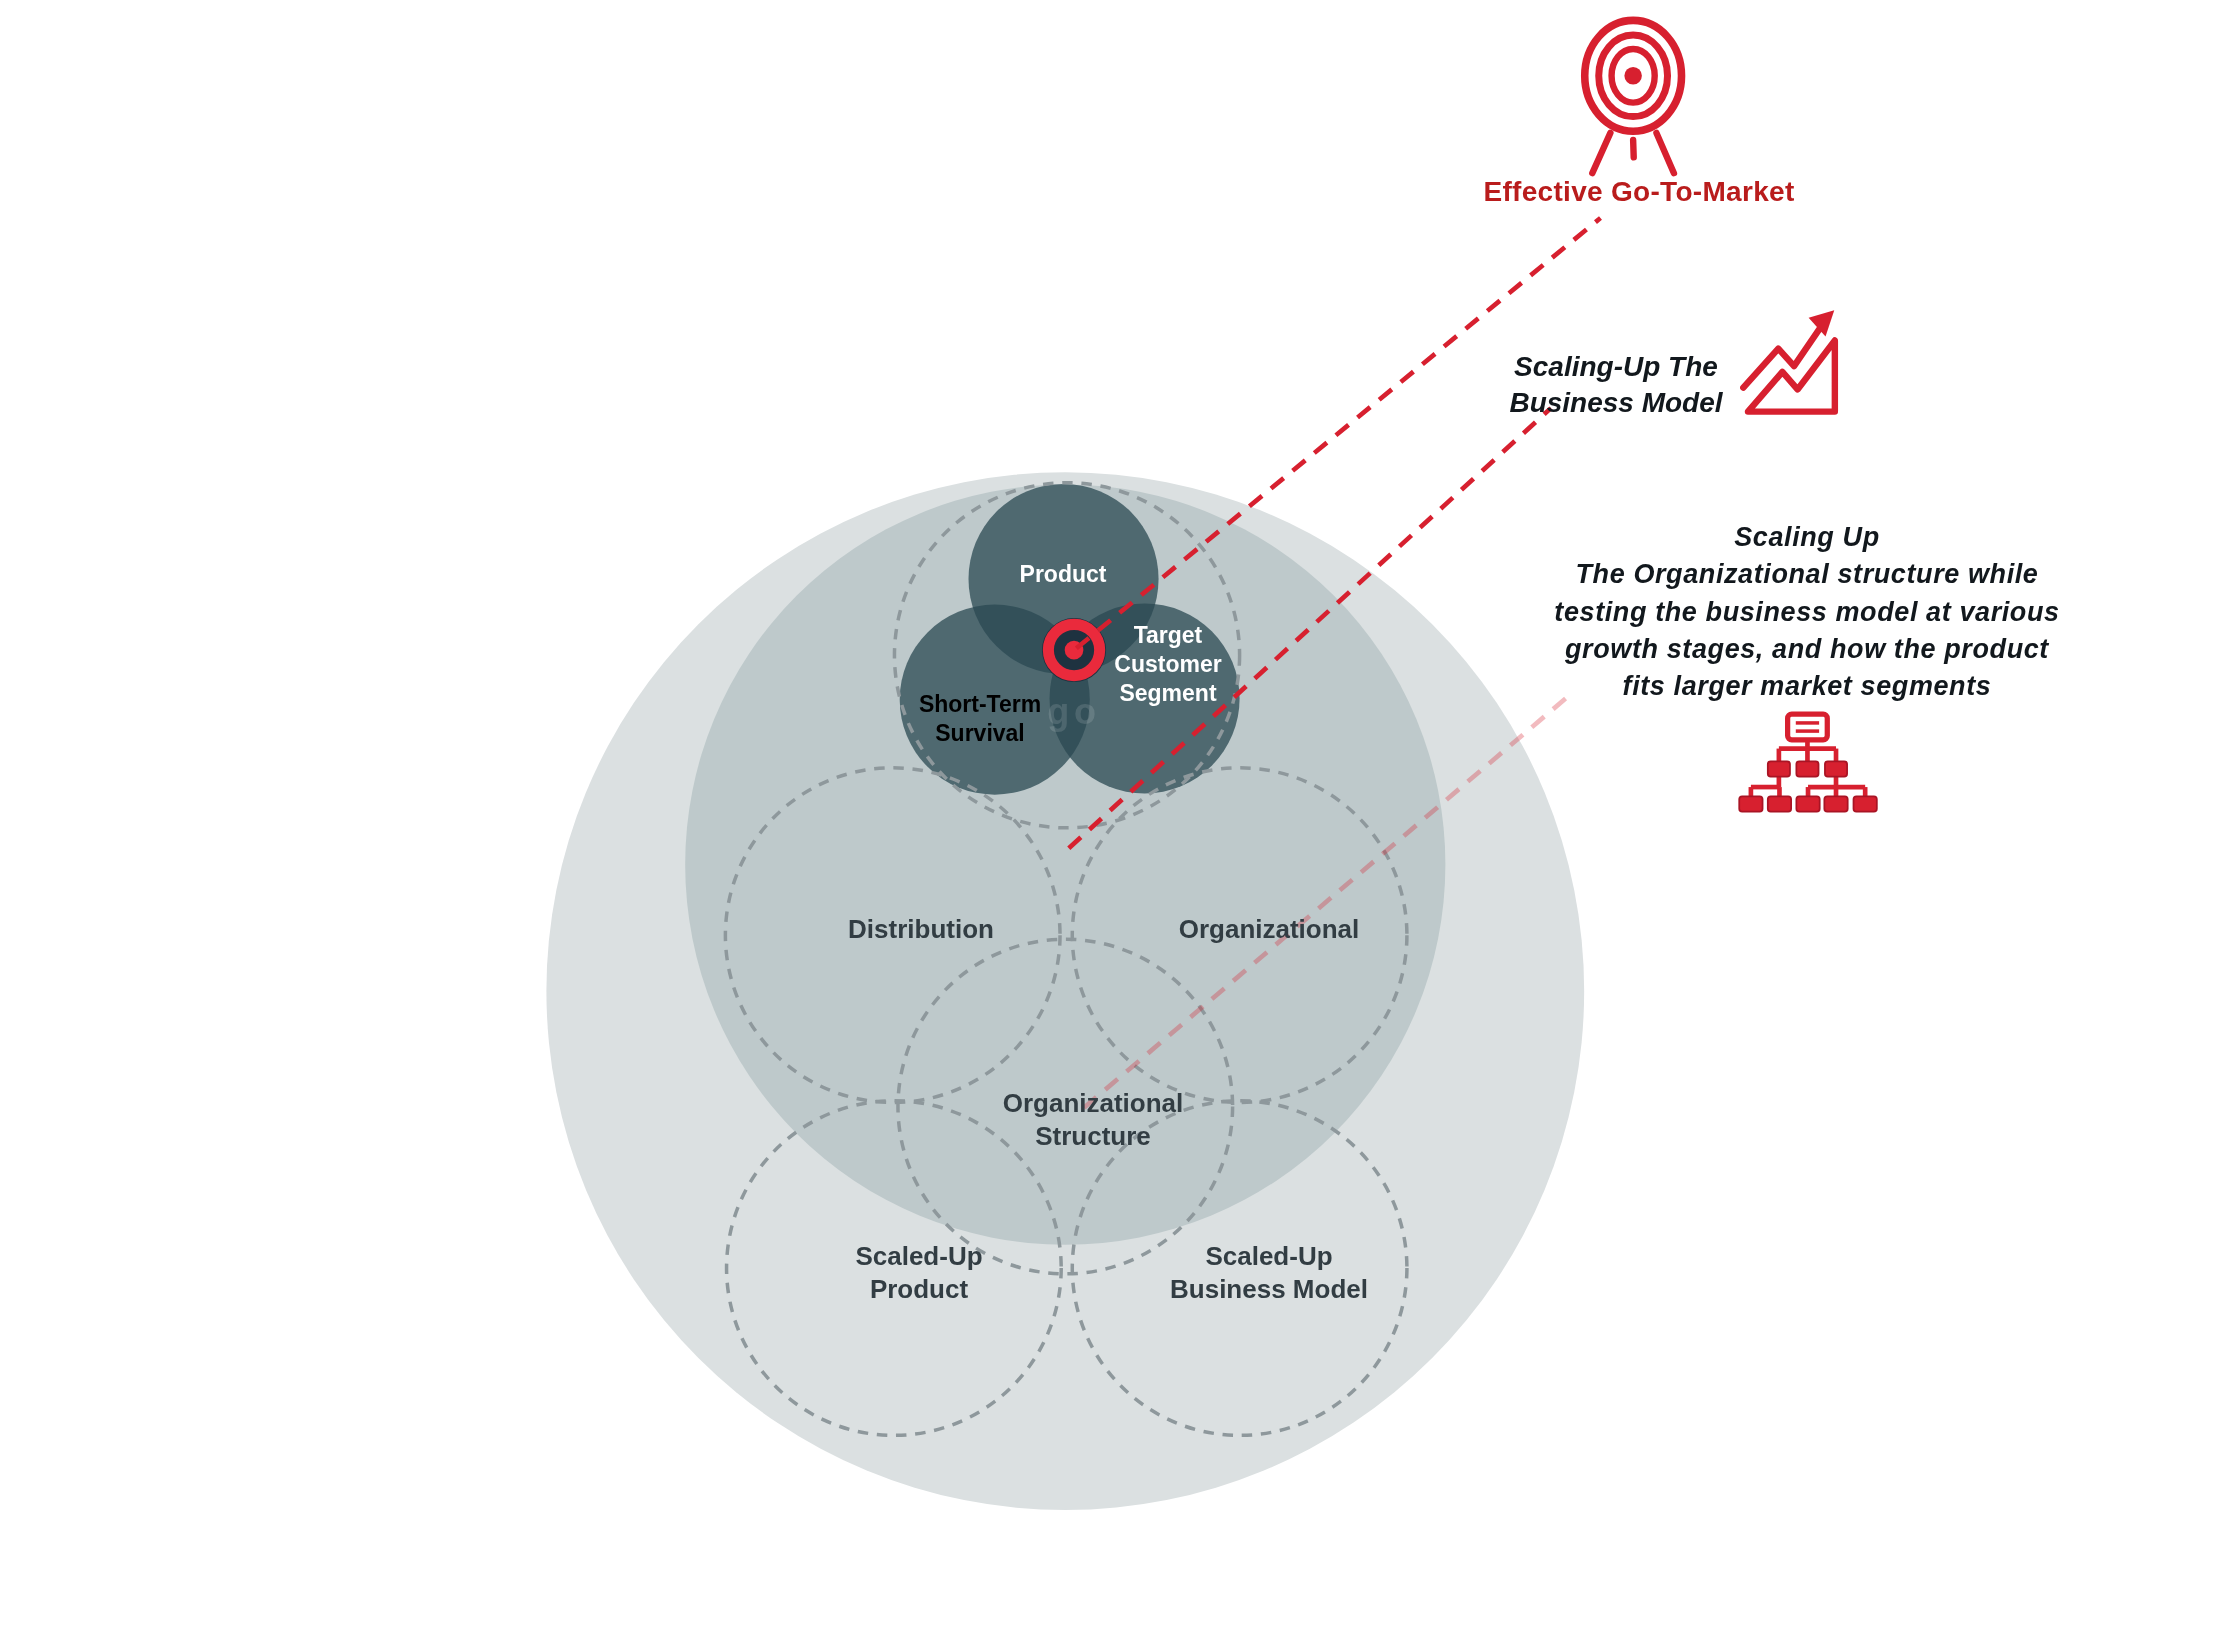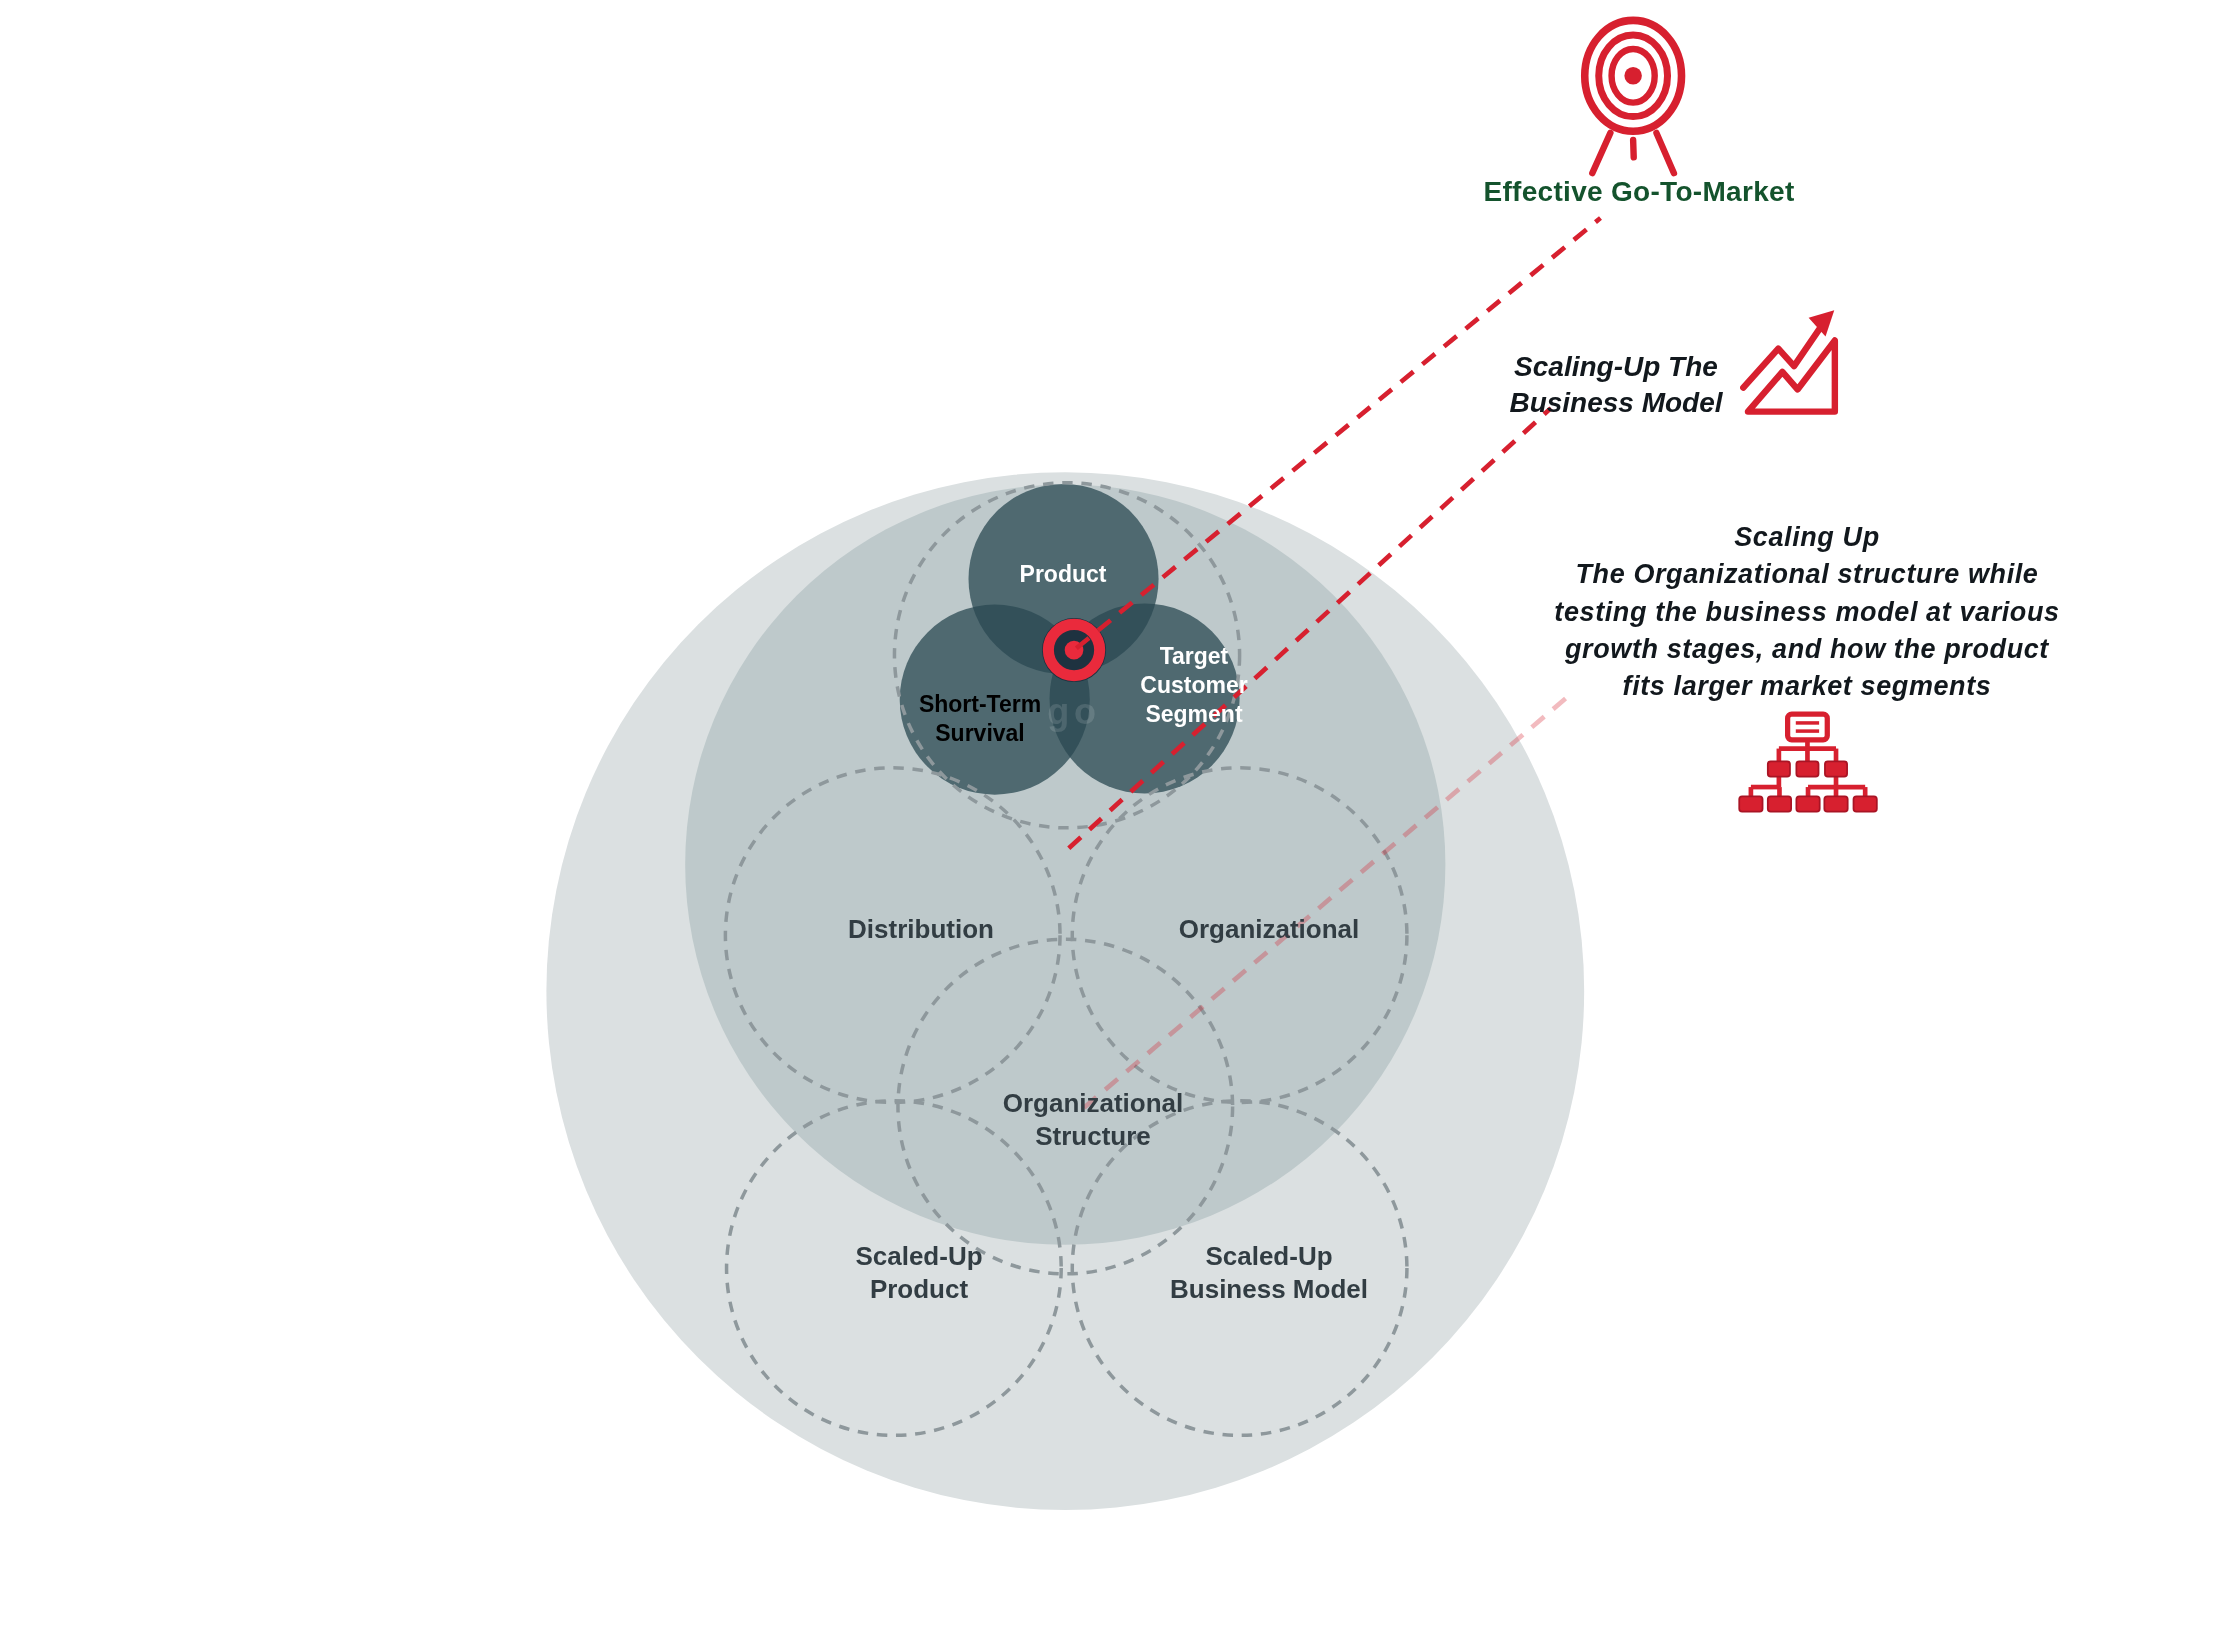--- a/index.html
+++ b/index.html
@@ -16,21 +16,21 @@
     transform:translate(-50%,-50%);
     text-align:center;
     white-space:pre-line;
     font-weight:bold;
     line-height:1.25;
   }
   .venn-small{font-size:23px;color:#323d43;}
   .venn-mid{font-size:26px;color:#323d43;margin-left:28px;}
   .white-label{color:#ffffff;}
   .yellow-label{color:#000000;margin-left:8px;}
-  .annot-heading{font-size:28px;color:#14532d;letter-spacing:0.3px;}
+  .annot-heading{font-size:28px;color:#b91c1c;letter-spacing:0.3px;}
   .annot-italic{font-size:28px;font-style:italic;color:#12181d;line-height:1.3;}
   .annot-paragraph{font-size:27px;font-style:italic;color:#12181d;line-height:1.38;letter-spacing:0.6px;}
   .watermark{
     font-size:36px;color:rgba(255,255,255,0.13);
     letter-spacing:4.7px;font-weight:bold;
   }
 </style>
 </head>
 <body>
 
@@ -117,21 +117,21 @@
     </g>
   </svg>
 
   <div class="label watermark" style="left:1074px;top:711px;">go</div>
 
   <div class="label venn-small white-label" style="left:1063px;top:574px;">Product</div>
 
   <div class="label venn-small yellow-label" style="left:972px;top:719px;">Short-Term
 Survival</div>
 
-  <div class="label venn-small white-label" style="left:1168px;top:685px;margin-left:26px;">Target
+  <div class="label venn-small white-label" style="left:1168px;top:664px;">Target
 Customer
 Segment</div>
 
   <div class="label venn-mid" style="left:893px;top:929px;">Distribution</div>
 
   <div class="label venn-mid" style="left:1241px;top:929px;">Organizational</div>
 
   <div class="label venn-mid" style="left:1065px;top:1119px;">Organizational
 Structure</div>
 

